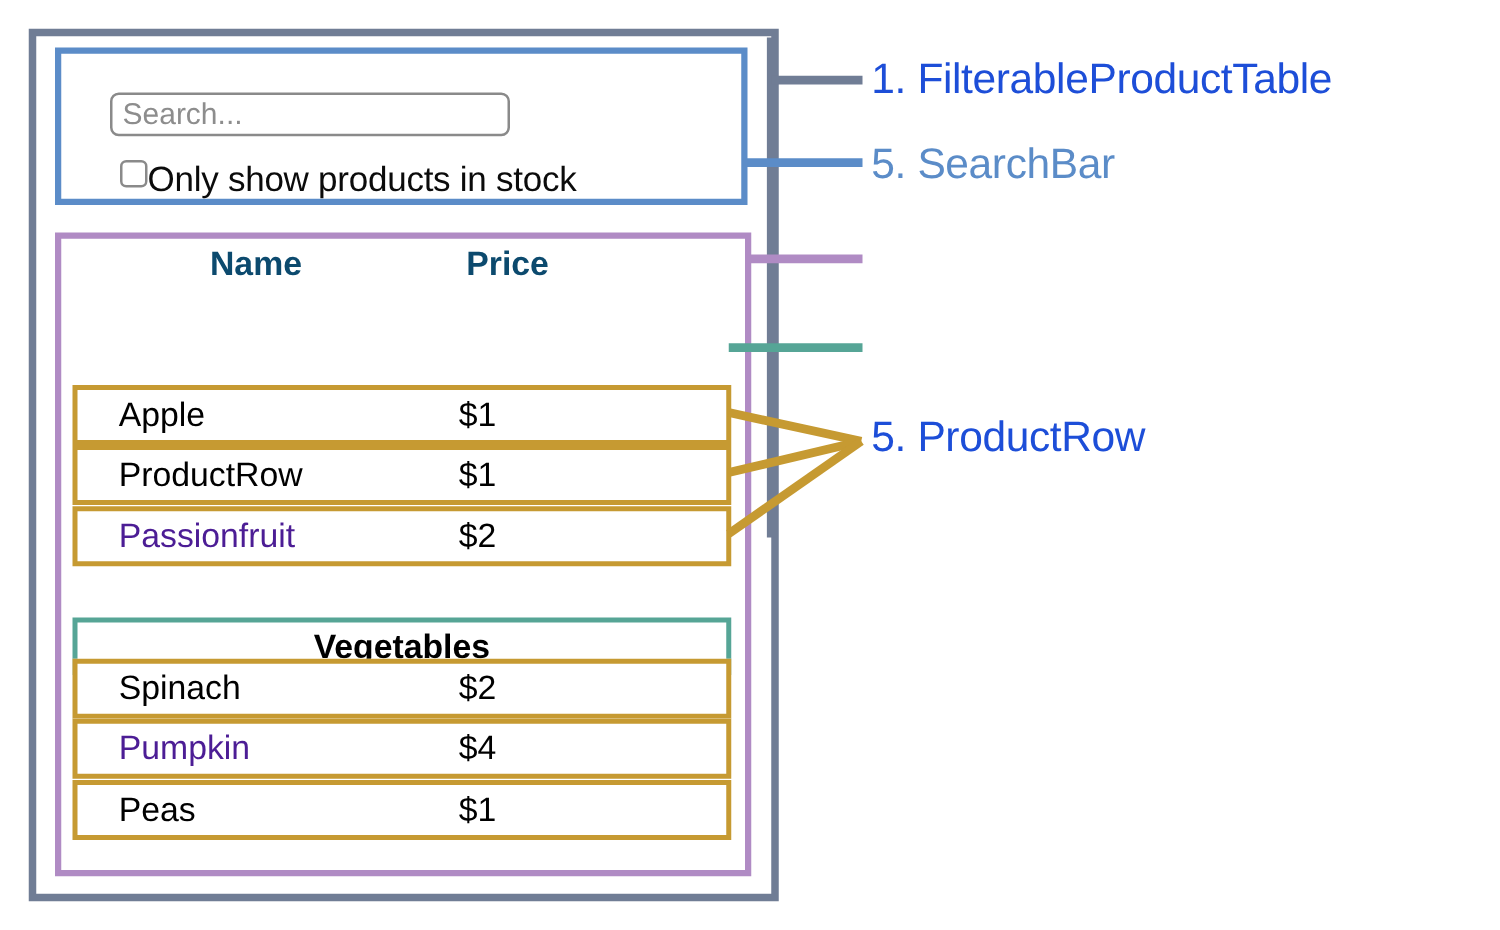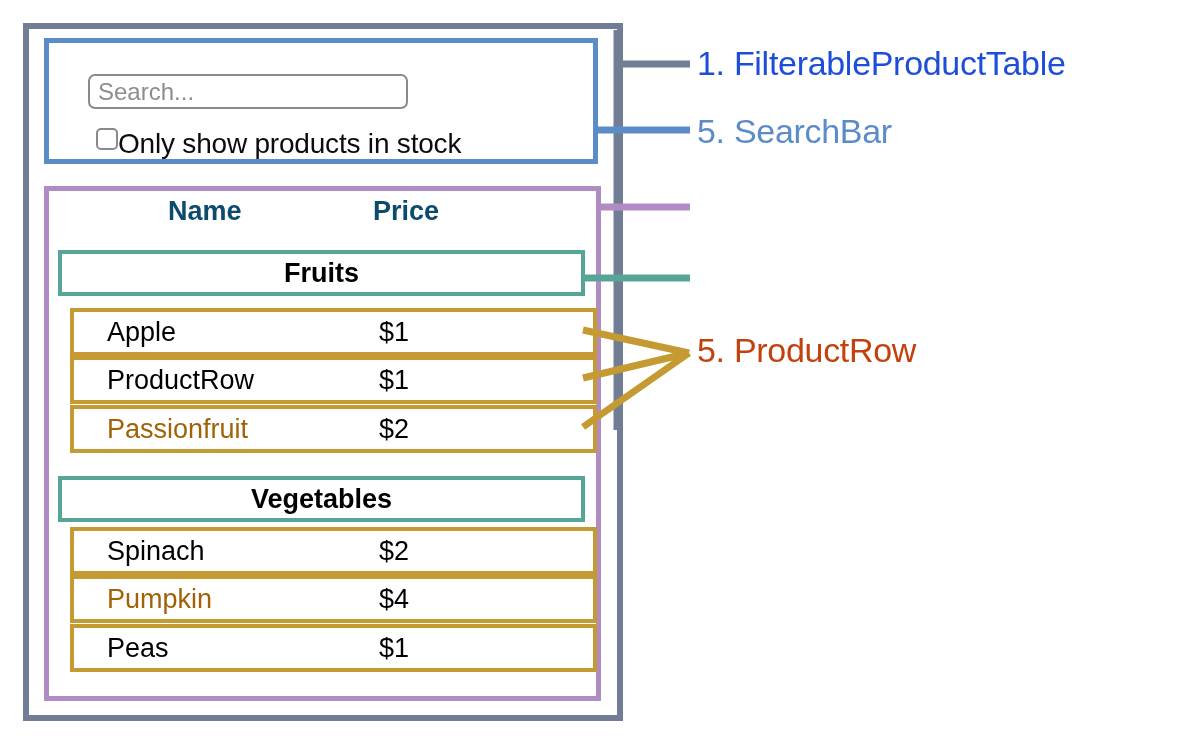--- a/index.html
+++ b/index.html
@@ -111,37 +111,37 @@
     justify-content: center;
   }
   .cat-row span {
     font-size: 27px;
     font-weight: bold;
     color: #000000;
   }
 
   .prod-row {
     position: absolute;
-    left: 70px;
+    left: 58px;
     width: 527px;
     height: 48px;
     box-sizing: border-box;
     border: 4px solid #c69a32;
     background: #ffffff;
     text-align: right;
   }
   .prod-row .pname {
     position: absolute;
     left: 33px;  top: 50%;
     transform: translateY(-50%);
     font-size: 27px;
     color: #000000;
     white-space: nowrap;
   }
-  .prod-row .pname.out-of-stock { color: #a16207; }
+  .prod-row .pname.out-of-stock { color: #4c1d95; }
   .prod-row .pprice {
     position: absolute;
     left: 305px; top: 50%;
     transform: translateY(-50%);
     font-size: 27px;
     color: #000000;
   }
 
   
   #callouts {
@@ -154,21 +154,21 @@
     position: absolute;
     font-size: 34px;
     letter-spacing: -0.3px;
     white-space: nowrap;
     line-height: 1;
   }
   #label-1 { left: 697px; top: 46px;  color: #1d4ed8; }
   #label-2 { left: 697px; top: 114px; color: #5b8cc8; }
   #label-3 { left: 697px; top: 190px; color: #9d72b5; }
   #label-4 { left: 697px; top: 261px; color: #3d7f72; }
-  #label-5 { left: 697px; top: 333px; color: #c2410c; }
+  #label-5 { left: 697px; top: 333px; color: #1d4ed8; }
 </style>
 </head>
 <body>
 
 <div id="stage">
 
   <div class="frame" id="filterable-frame"></div>
 
   <div class="frame" id="searchbar-frame"></div>
 
@@ -179,38 +179,35 @@
     <div id="stock-label">Only show products in stock</div>
   </div>
 
   <div class="frame" id="producttable-frame"></div>
 
   <div id="table-head">
     <div class="head-cell" id="head-name">Name</div>
     <div class="head-cell" id="head-price">Price</div>
   </div>
 
-  <div class="cat-row" style="top:250px;">
-    <span>Fruits</span>
-  </div>
 
   <div class="prod-row" style="top:308px;">
     <span class="pname">Apple</span>
     <span class="pprice">$1</span>
   </div>
   <div class="prod-row" style="top:356px;">
     <span class="pname">ProductRow</span>
     <span class="pprice">$1</span>
   </div>
   <div class="prod-row" style="top:405px;">
     <span class="pname out-of-stock">Passionfruit</span>
     <span class="pprice">$2</span>
   </div>
 
-  <div class="cat-row" style="top:476px;">
+  <div class="cat-row" style="top:494px;">
     <span>Vegetables</span>
   </div>
 
   <div class="prod-row" style="top:527px;">
     <span class="pname">Spinach</span>
     <span class="pprice">$2</span>
   </div>
   <div class="prod-row" style="top:575px;">
     <span class="pname out-of-stock">Pumpkin</span>
     <span class="pprice">$4</span>

